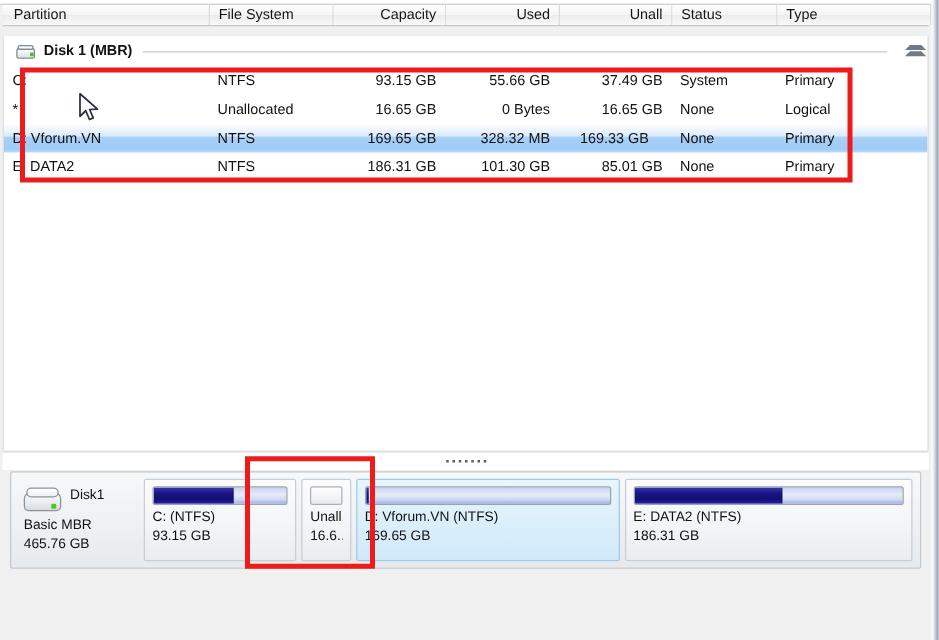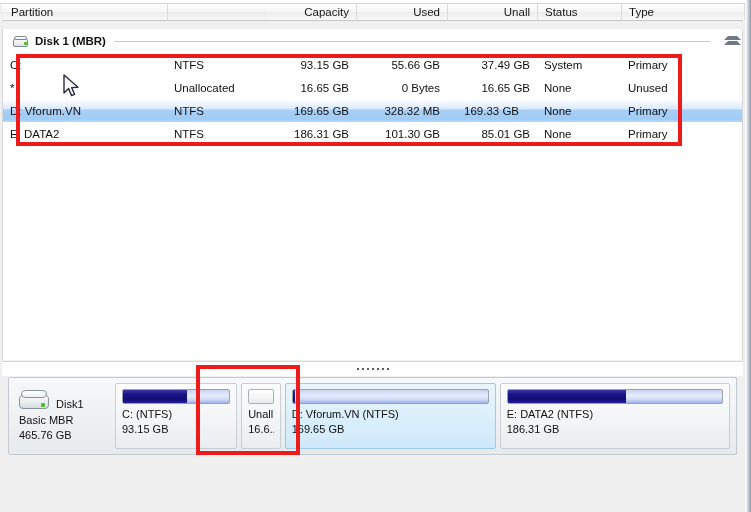--- a/index.html
+++ b/index.html
@@ -212,21 +212,21 @@
     width: 100px;
     flex: none;
     display: flex;
     flex-direction: column;
     justify-content: center;
     padding-left: 4px;
     box-sizing: border-box;
   }
   .disk-info-top {
     display: flex;
-    align-items: flex-end;
+    align-items: flex-start;
     gap: 7px;
     margin-bottom: 3px;
   }
   .disk-big {
     width: 30px; height: 20px;
     position: relative;
     flex: none;
   }
   .disk-big .body {
     position: absolute; left: 0; top: 4px;
@@ -328,20 +328,21 @@
 </head>
 <body>
 
 <div id="app">
 
   <div class="top-strip"></div>
   <div class="right-edge"></div>
 
   <div id="col-header">
       <div class="hcell" style="left: 2px; width: 164px;">Partition</div>
+      <div class="hcell" style="left: 166px; width: 99px;">File System</div>
       <div class="hcell right" style="left: 265px; width: 90px;">Capacity</div>
       <div class="hcell right" style="left: 355px; width: 91px;">Used</div>
       <div class="hcell right" style="left: 446px; width: 90px;">Unall</div>
       <div class="hcell" style="left: 536px; width: 84px;">Status</div>
       <div class="hcell" style="left: 620px; width: 123px;">Type</div>
     </div>
 
   <div id="list-body">
 
     <div class="group-row">
@@ -368,21 +369,21 @@
           <div class="cell" style="left: 534px; width: 84px;">System</div>
           <div class="cell" style="left: 618px; width: 123px;">Primary</div>
         </div>
         <div class="data-row">
           <div class="cell" style="left: 0px; width: 164px;">*</div>
           <div class="cell" style="left: 164px; width: 99px;">Unallocated</div>
           <div class="cell right" style="left: 263px; width: 90px;">16.65 GB</div>
           <div class="cell right" style="left: 353px; width: 91px;">0 Bytes</div>
           <div class="cell right" style="left: 444px; width: 90px;">16.65 GB</div>
           <div class="cell" style="left: 534px; width: 84px;">None</div>
-          <div class="cell" style="left: 618px; width: 123px;">Unused</div>
+          <div class="cell" style="left: 618px; width: 123px;">Logical</div>
         </div>
         <div class="data-row selected">
           <div class="cell" style="left: 0px; width: 164px;">D: Vforum.VN</div>
           <div class="cell" style="left: 164px; width: 99px;">NTFS</div>
           <div class="cell right" style="left: 263px; width: 90px;">169.65 GB</div>
           <div class="cell right" style="left: 353px; width: 91px;">328.32 MB</div>
           <div class="cell right" style="left: 433px; width: 90px;">169.33 GB</div>
           <div class="cell" style="left: 534px; width: 84px;">None</div>
           <div class="cell" style="left: 618px; width: 123px;">Primary</div>
         </div>

